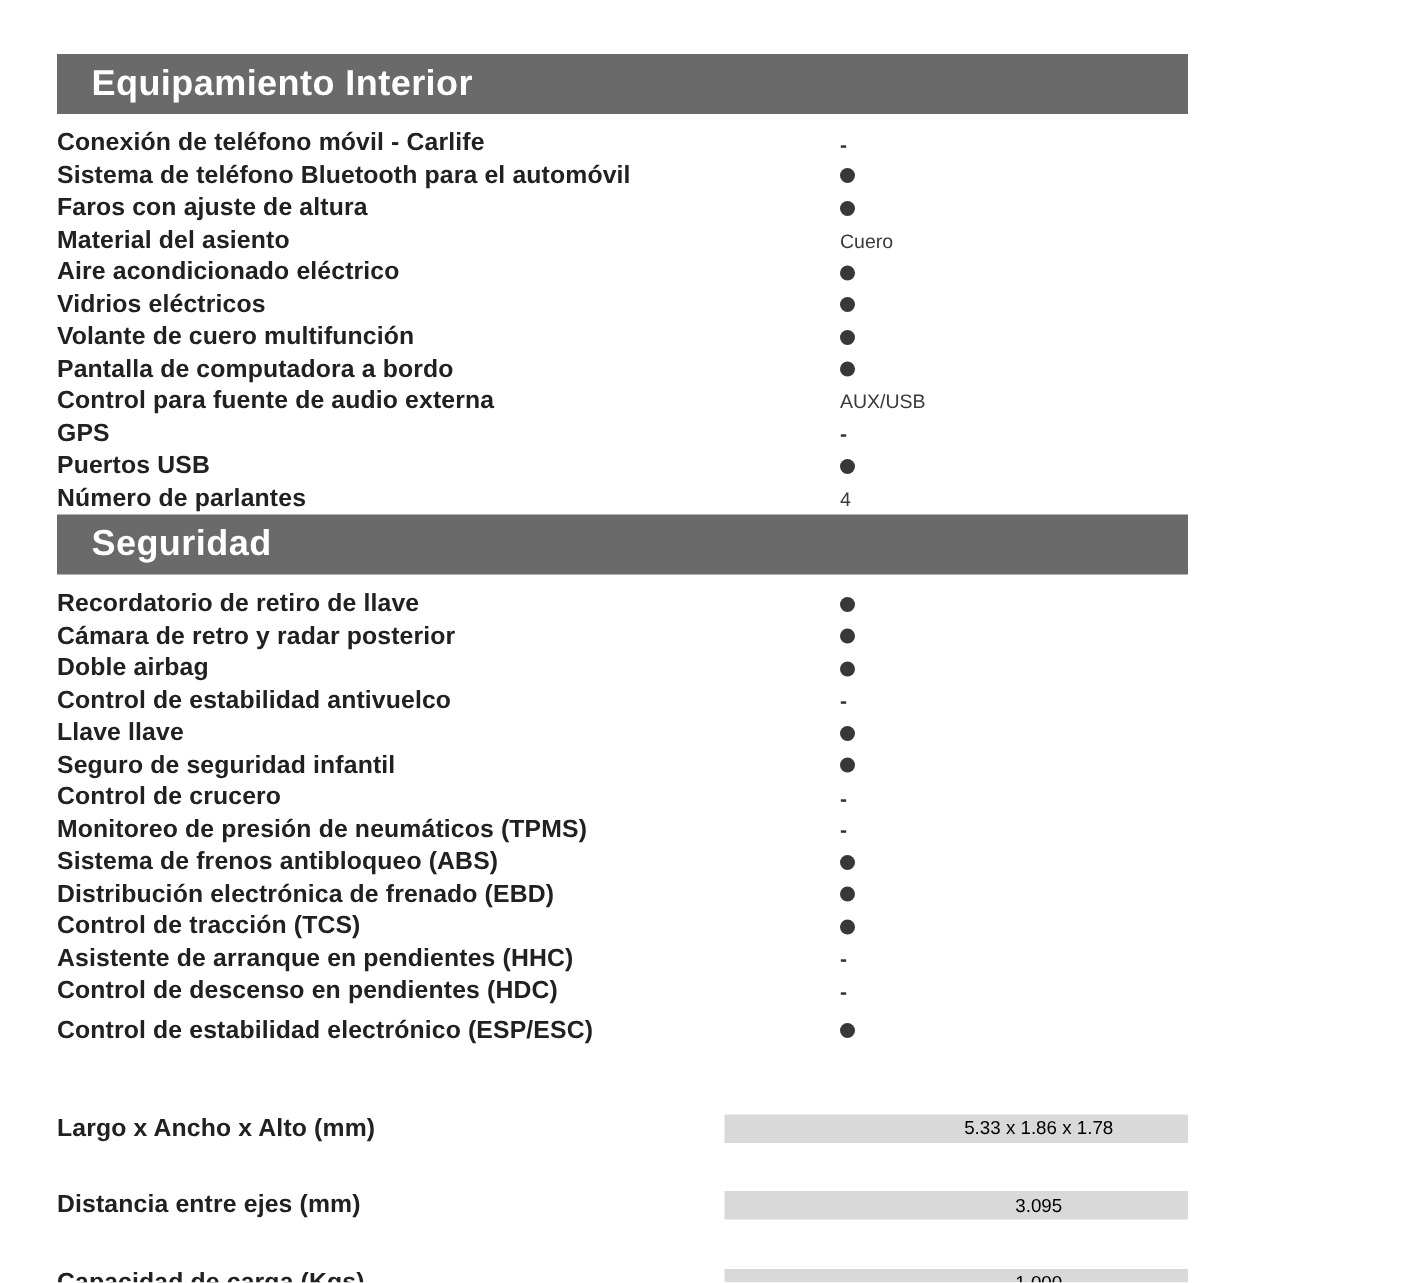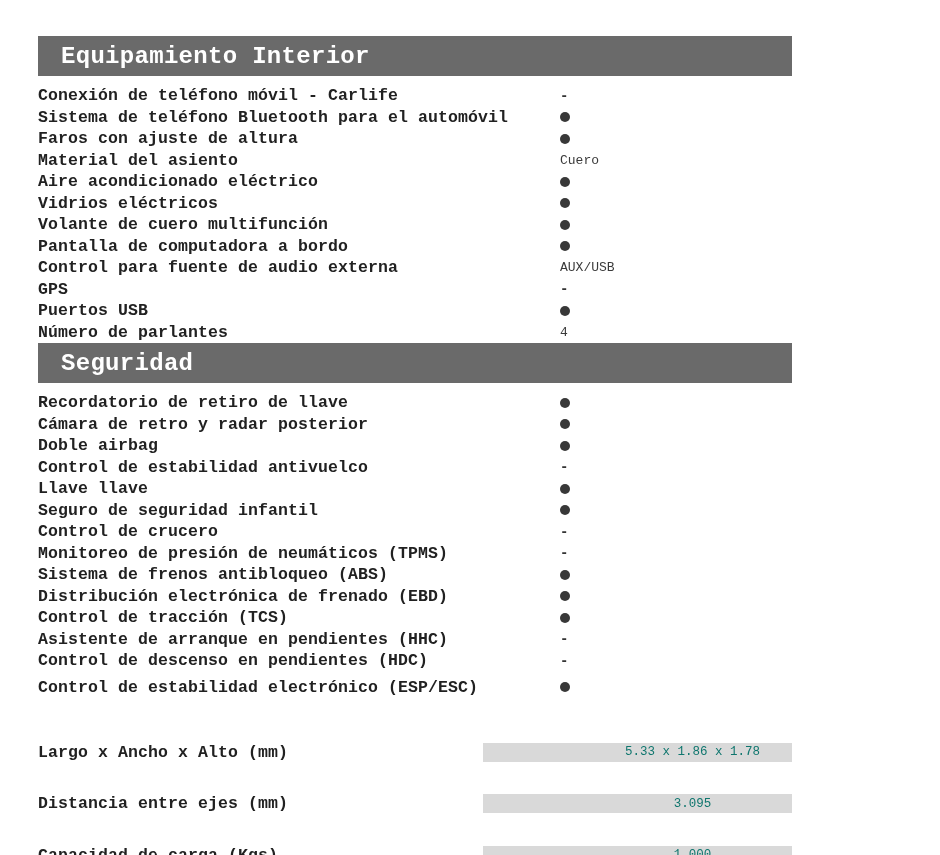--- a/index.html
+++ b/index.html
@@ -1,18 +1,18 @@
 <!DOCTYPE html>
 <html><head>
 <meta charset="utf-8">
 <style>
   html,body { margin:0; padding:0; background:#ffffff; }
   .page {
     position:relative; width:792px; height:855px; background:#ffffff;
-    font-family:Liberation Mono, monospace; overflow:hidden;
+    font-family:Liberation Sans, sans-serif; overflow:hidden;
   }
   .content { position:absolute; left:38px; top:36px; width:869px; }
   .section-header {
     height:40px; background:var(--header-bg,#6a6a6a);
     display:flex; align-items:center; padding-left:23px; box-sizing:border-box;
   }
   .section-title {
     color:var(--header-text,#ffffff); font-size:24px; font-weight:600; letter-spacing:0.3px;
     white-space:nowrap;
   }
@@ -25,21 +25,21 @@
   .feature-value { position:absolute; left:522px; top:0; height:100%; display:flex; align-items:center; }
   .dot { width:10px; height:10px; border-radius:50%; background:var(--dot,#383838); }
   .value-text { font-size:13px; font-weight:400; color:#3a3a3a; white-space:nowrap; }
   .value-dash { font-size:14px; font-weight:700; color:#333333; }
   .dims { margin-top:43px; }
   .dim-row { position:relative; height:22.5px; display:flex; align-items:center;margin-top:29px; }
   .dim-bar {
     position:absolute; left:445px; top:1.5px; width:419px; height:19px;
     background:var(--dim-bar,#d9d9d9); display:flex; align-items:center; justify-content:center;
   }
-  .dim-value { font-size:12.5px; color:#0f766e; white-space:nowrap; }
+  .dim-value { font-size:12.5px; color:#000000; white-space:nowrap; }
   .stray { position:absolute; left:874px; top:279px; font-size:13px; color:#3a3a3a; }
 </style>
 </head>
 <body>
 
 <div class="page" style="--header-bg: #6a6a6a; --header-text: #ffffff; --dot: #383838; --dim-bar: #d9d9d9;">
   <div class="content">
 
     <section>
       <div class="section-header">

